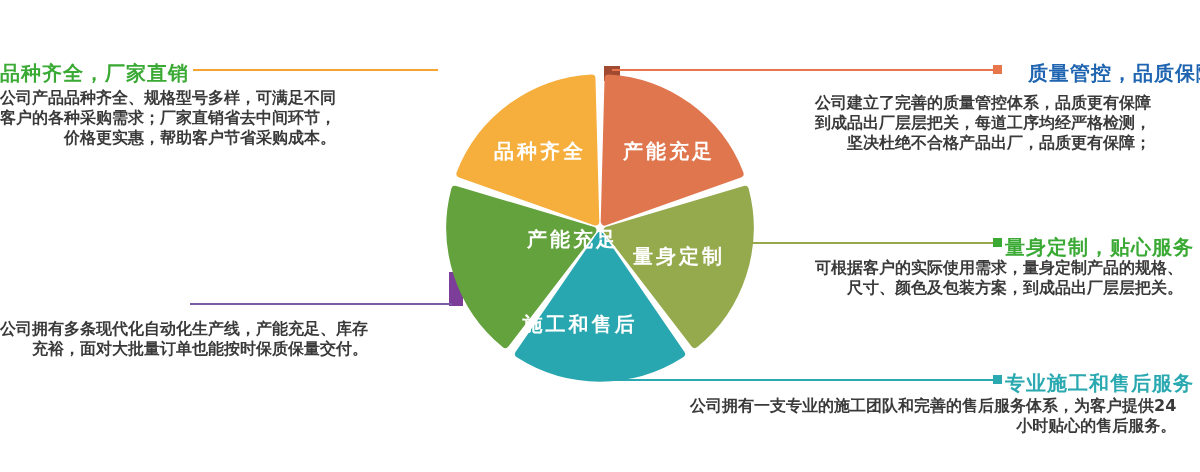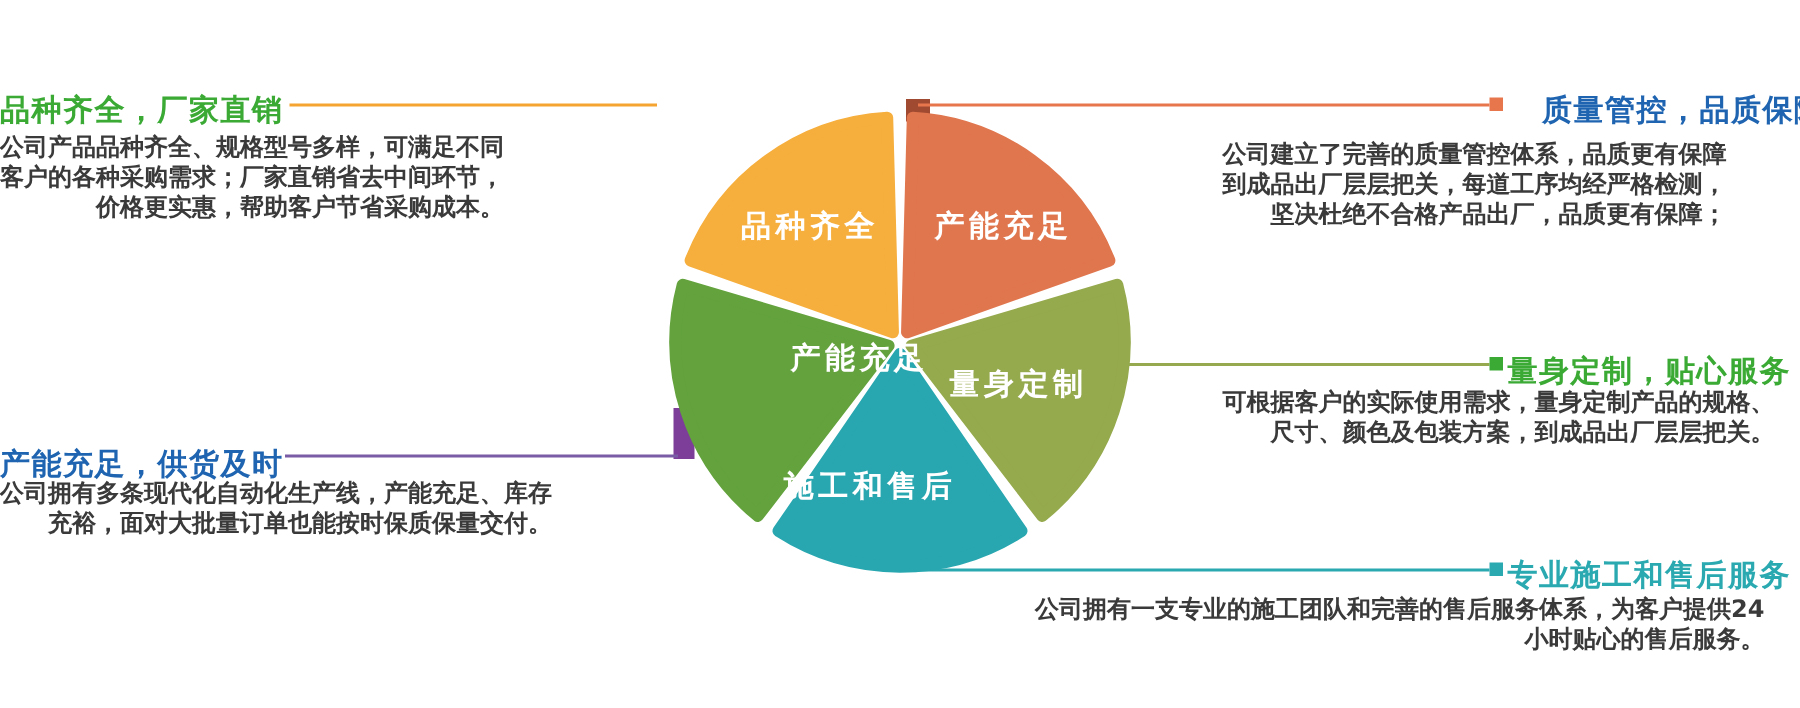--- a/index.html
+++ b/index.html
@@ -79,21 +79,20 @@
     <div>价格更实惠，帮助客户节省采购成本。</div>
   </div>
 
   <div class="heading hd-blue" style="left:1005px; top:60px;margin-left:23px;">质量管控，品质保障</div>
   <div class="body-text" style="left:815px; top:93px;">
     <div>公司建立了完善的质量管控体系，品质更有保障</div>
     <div>到成品出厂层层把关，每道工序均经严格检测，</div>
     <div>坚决杜绝不合格产品出厂，品质更有保障；</div>
   </div>
 
-  <div class="heading hd-blue" style="left:0px; top:296px;">产能充足，供货及时</div>
   <div class="body-text" style="left:0px; top:319px;">
     <div>公司拥有多条现代化自动化生产线，产能充足、库存</div>
     <div>充裕，面对大批量订单也能按时保质保量交付。</div>
   </div>
 
   <div class="heading hd-green" style="left:1005px; top:234px;">量身定制，贴心服务</div>
   <div class="body-text" style="left:815px; top:258px;">
     <div>可根据客户的实际使用需求，量身定制产品的规格、</div>
     <div>尺寸、颜色及包装方案，到成品出厂层层把关。</div>
   </div>

